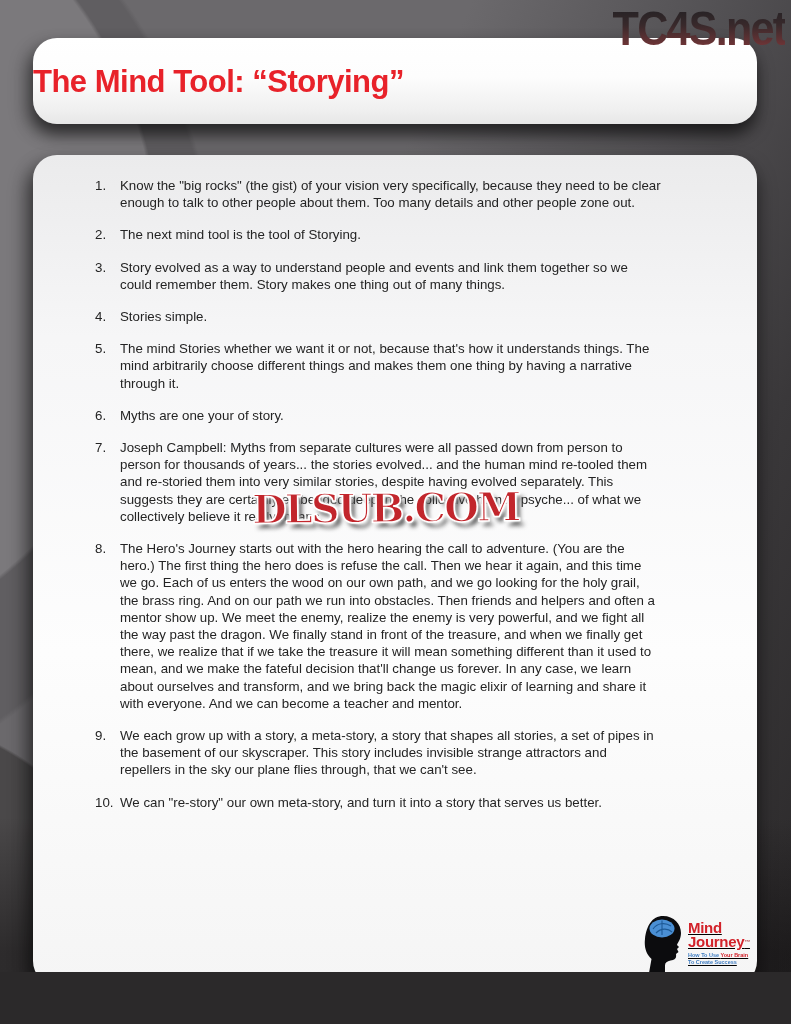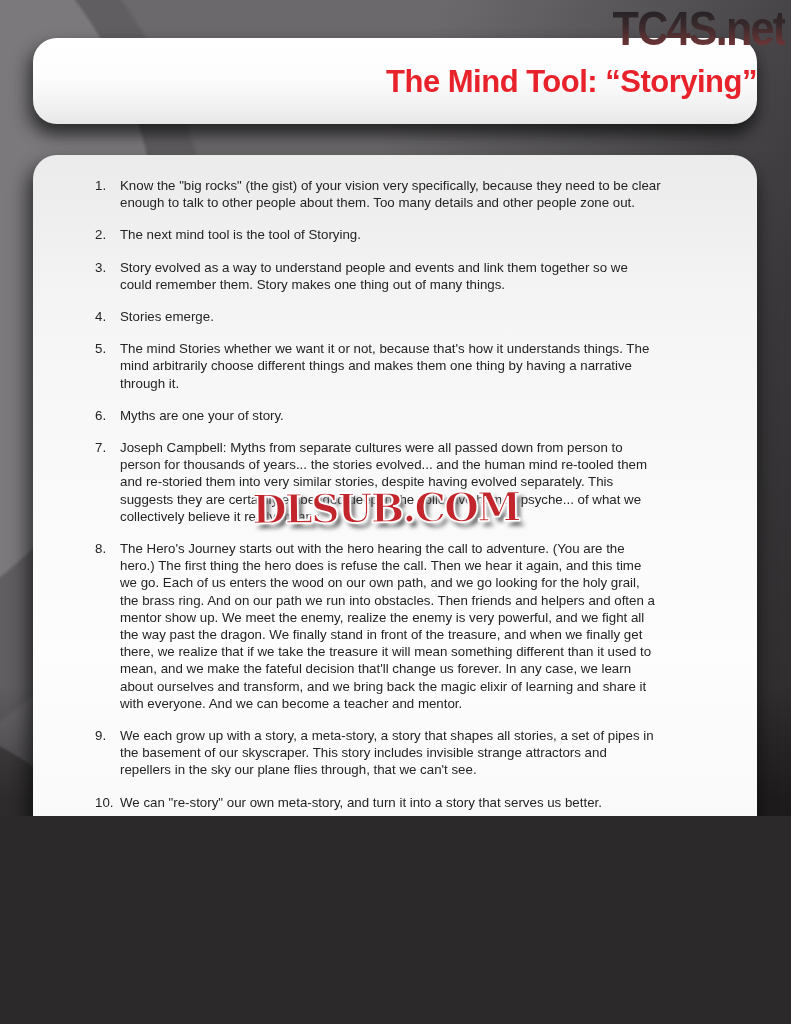--- a/index.html
+++ b/index.html
@@ -1,17 +1,17 @@
 <!DOCTYPE html>
 <html><head>
 <meta charset="utf-8">
 <style>
   html,body{margin:0;padding:0;background:#2b292a;}
   .page{
-    position:relative;width:791px;height:816px;overflow:hidden;
+    position:relative;width:791px;height:972px;overflow:hidden;
     font-family:"Liberation Sans",sans-serif;
     background-image:
       linear-gradient(180deg, rgba(0,0,0,0) 84%, rgba(10,8,9,0.45) 98%),
       radial-gradient(circle 420px at -260px 250px, #7b797c 0%, #7b797c 99%, rgba(123,121,124,0) 100%),
       radial-gradient(circle 520px at -300px 300px, #605e61 0%, #605e61 99%, rgba(96,94,97,0) 100%),
       radial-gradient(circle 300px at -140px 1010px, #4a4849 0%, #4a4849 99%, rgba(74,72,73,0) 100%),
       linear-gradient(115deg, #6b696c 0%, #6b696c 38%, #535154 58%, #3a383a 78%, #2c2a2b 100%);
   }
 
   
@@ -28,21 +28,21 @@
     }
   }
 
   .header-card{
     position:absolute;left:33px;top:38px;width:724px;height:86px;z-index:3;
     border-radius:24px;
     background:linear-gradient(180deg,#ffffff 0%,#fdfdfd 45%,#efefef 85%,#e7e7e7 100%);
     box-shadow:0 10px 16px rgba(0,0,0,.5), -7px 9px 18px rgba(0,0,0,.3);
   }
   .title{
-    margin:0;width:100%;text-align:right;line-height:88px;
+    margin:0;width:100%;text-align:left;line-height:88px;
     font-size:31px;font-weight:bold;letter-spacing:-.5px;color:#e8222a;
   }
 
   .content-card{
     position:absolute;left:33px;top:155px;width:724px;height:830px;z-index:2;
     border-radius:24px;
     background:linear-gradient(180deg,#ebebec 0%,#f6f6f7 22%,#fdfdfd 60%,#f5f5f5 100%);
     box-shadow:0 10px 18px rgba(0,0,0,.5), -8px 10px 18px rgba(0,0,0,.32);
   }
   .list{position:absolute;left:62px;top:22px;width:632px;}
@@ -103,21 +103,21 @@
         <span class="num">2.</span>
         <span class="txt">The next mind tool is the tool of Storying.</span>
       </div>
       <div class="item">
         <span class="num">3.</span>
         <span class="txt">Story evolved as a way to understand people and events and link them together so we
 could remember them. Story makes one thing out of many things.</span>
       </div>
       <div class="item">
         <span class="num">4.</span>
-        <span class="txt">Stories emerge.</span>
+        <span class="txt">Stories simple.</span>
       </div>
       <div class="item">
         <span class="num">5.</span>
         <span class="txt">The mind Stories whether we want it or not, because that's how it understands things. The
 mind arbitrarily choose different things and makes them one thing by having a narrative
 through it.</span>
       </div>
       <div class="item">
         <span class="num">6.</span>
         <span class="txt">Myths are one your of story.</span>

